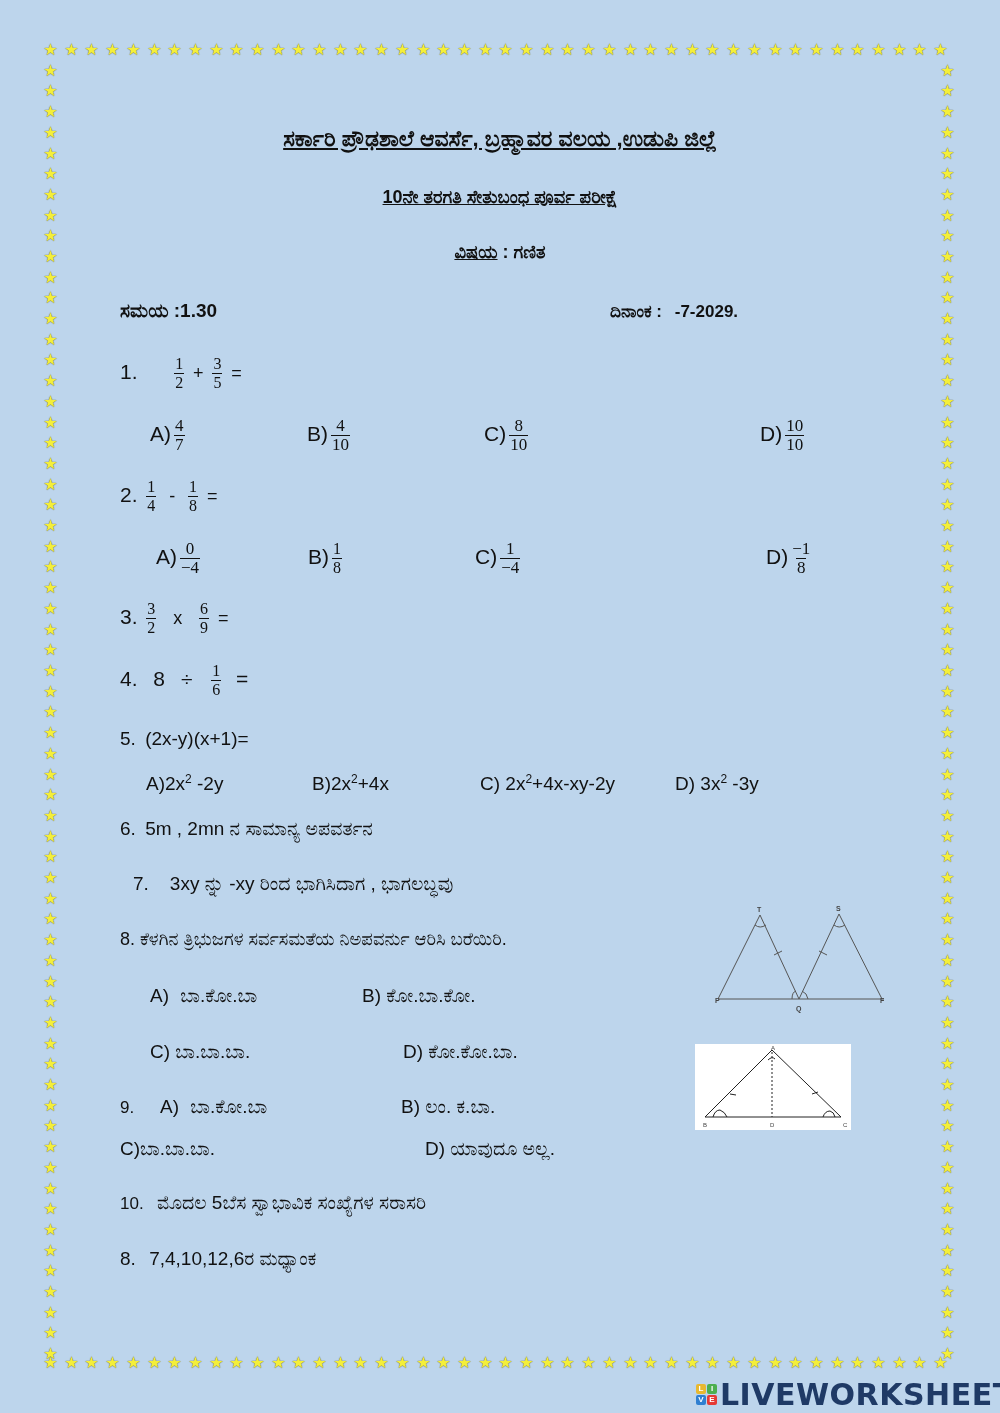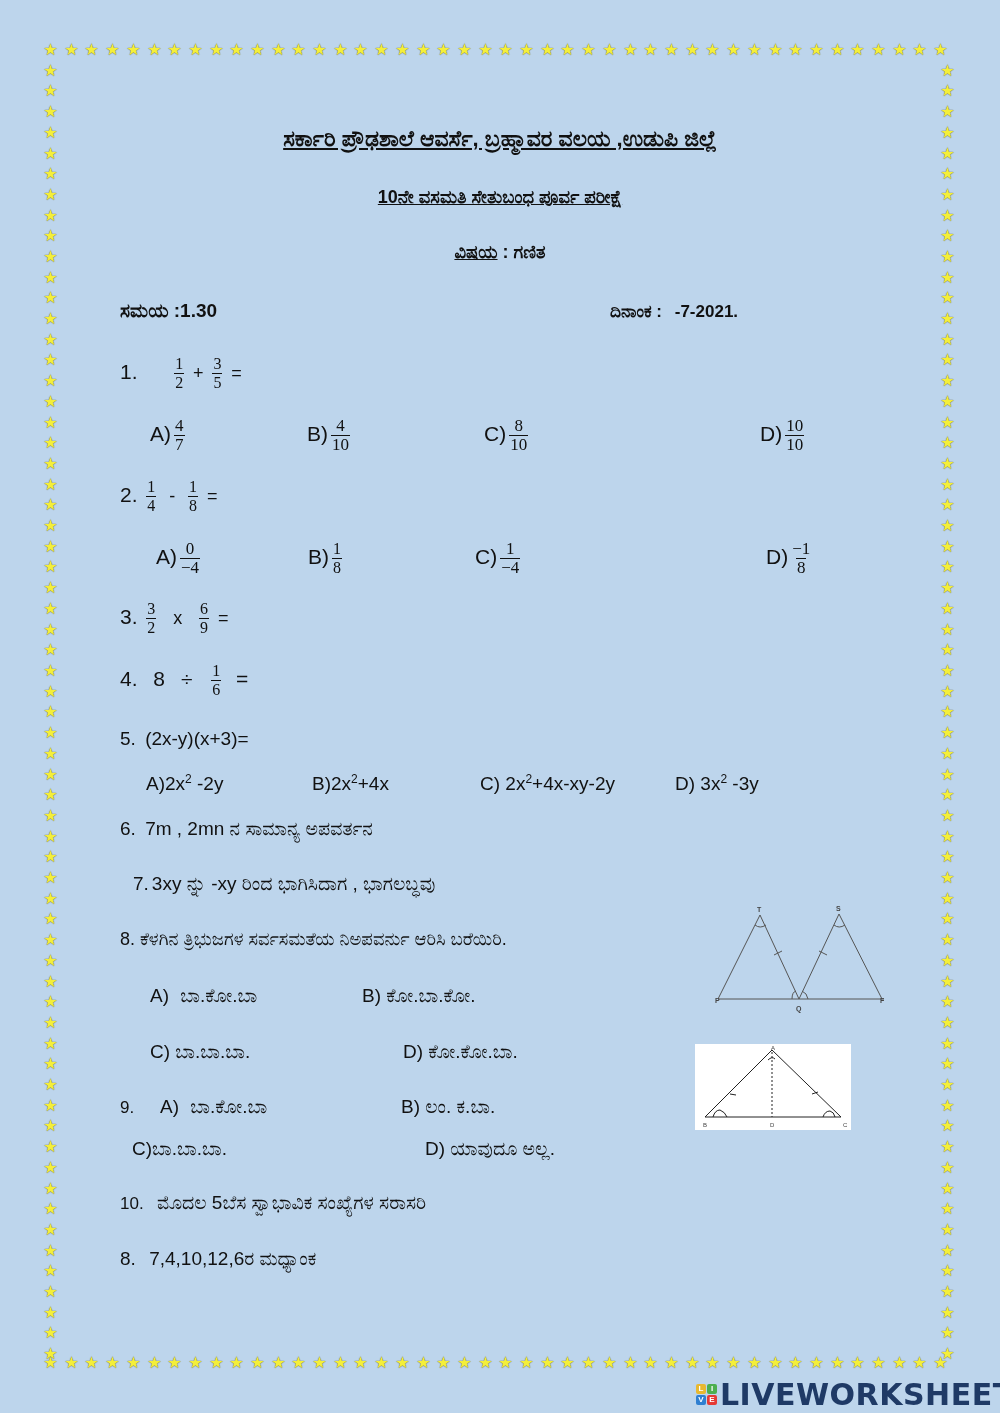--- a/index.html
+++ b/index.html
@@ -250,28 +250,28 @@
     <span class="star" style="left: 940px; top: 1284px;">★</span>
     <span class="star" style="left: 43px; top: 1305px;">★</span>
     <span class="star" style="left: 940px; top: 1305px;">★</span>
     <span class="star" style="left: 43px; top: 1325px;">★</span>
     <span class="star" style="left: 940px; top: 1325px;">★</span>
     <span class="star" style="left: 43px; top: 1346px;">★</span>
     <span class="star" style="left: 940px; top: 1346px;">★</span>
   </div>
 
 <div class="abs title" style="top:126px;">ಸರ್ಕಾರಿ ಪ್ರೌಢಶಾಲೆ ಆವರ್ಸೆ, ಬ್ರಹ್ಮಾವರ ವಲಯ ,ಉಡುಪಿ ಜಿಲ್ಲೆ</div>
-<div class="abs sub" style="top:187px;">10ನೇ ವಸಮತಿ ಸೇತುಬಂಧ ಪೂರ್ವ ಪರೀಕ್ಷೆ</div>
+<div class="abs sub" style="top:187px;">10ನೇ ತರಗತಿ ಸೇತುಬಂಧ ಪೂರ್ವ ಪರೀಕ್ಷೆ</div>
 <div class="abs sub" style="top:242px; text-decoration:none;">
   <span style="text-decoration:underline;">ವಿಷಯ</span><span> : </span><span>ಗಣಿತ</span>
 </div>
 <div class="abs meta" style="left:120px; top:300px;">ಸಮಯ :1.30</div>
 <div class="abs meta" style="left:610px; top:302px; font-size:17px;">
   <span>ದಿನಾಂಕ :</span>
-  <span style="margin-left:8px;">-7-2021.</span>
+  <span style="margin-left:8px;">-7-2029.</span>
 </div>
 
 <div class="abs q" style="left:120px; top:355px;">
   <span>1.</span>
   <span style="display:inline-block;width:22px;"></span>
   <span class="frac small">
       <span class="num">1</span>
       <span class="den">2</span>
     </span>
   <span style="font-size:18px;">+</span>
@@ -348,34 +348,34 @@
   <span style="margin:0 10px;">÷</span>
   <span class="frac small">
       <span class="num">1</span>
       <span class="den">6</span>
     </span>
   <span style="margin-left:6px;">=</span>
 </div>
 
 <div class="abs qs" style="left:120px; top:728px;">
   <span>5.</span>
-  <span style="margin-left:4px;">(2x-y)(x+3)=</span>
+  <span style="margin-left:4px;">(2x-y)(x+1)=</span>
 </div>
 <div class="abs qs" style="left:146px; top:772px;"><span>A)</span><span>2x</span><sup>2</sup><span> -2y</span></div>
 <div class="abs qs" style="left:312px; top:772px;"><span>B)</span><span>2x</span><sup>2</sup><span>+4x</span></div>
 <div class="abs qs" style="left:480px; top:772px;"><span>C) </span><span>2x</span><sup>2</sup><span>+4x-xy-2y</span></div>
 <div class="abs qs" style="left:675px; top:772px;"><span>D) </span><span>3x</span><sup>2</sup><span> -3y</span></div>
 
 <div class="abs qs" style="left:120px; top:818px;">
   <span>6.</span>
-  <span style="margin-left:4px;">7m , 2mn ನ ಸಾಮಾನ್ಯ ಅಪವರ್ತನ</span>
+  <span style="margin-left:4px;">5m , 2mn ನ ಸಾಮಾನ್ಯ ಅಪವರ್ತನ</span>
 </div>
 
 <div class="abs qs" style="left:133px; top:873px;">
-  <span>7.</span><span style="margin-left:3px;">3xy ನ್ನು -xy ರಿಂದ ಭಾಗಿಸಿದಾಗ , ಭಾಗಲಬ್ಧವು</span>
+  <span>7.</span><span style="margin-left:21px;">3xy ನ್ನು -xy ರಿಂದ ಭಾಗಿಸಿದಾಗ , ಭಾಗಲಬ್ಧವು</span>
 </div>
 
 <div class="abs qs" style="left:120px; top:929px; font-size:18px;">
   <span>8.</span>
   <span>ಕೆಳಗಿನ ತ್ರಿಭುಜಗಳ ಸರ್ವಸಮತೆಯ ನಿಅಪವರ್ನು ಆರಿಸಿ ಬರೆಯಿರಿ.</span>
 </div>
 <div class="abs qs" style="left:150px; top:985px;"><span>A)</span> <span style="margin-left:6px;">ಬಾ.ಕೋ.ಬಾ</span></div>
 <div class="abs qs" style="left:362px; top:985px;"><span>B)</span> <span>ಕೋ.ಬಾ.ಕೋ.</span></div>
 <div class="abs qs" style="left:150px; top:1041px;"><span>C)</span> <span>ಬಾ.ಬಾ.ಬಾ.</span></div>
 <div class="abs qs" style="left:403px; top:1041px;"><span>D)</span> <span>ಕೋ.ಕೋ.ಬಾ.</span></div>
@@ -422,21 +422,21 @@
     <text x="75" y="83">D</text>
     <text x="148" y="83">C</text>
   </g>
 </svg>
 
 <div class="abs qs" style="left:120px; top:1096px;">
   <span style="font-size:17px;">9.</span>
 </div>
 <div class="abs qs" style="left:160px; top:1096px;"><span>A)</span> <span style="margin-left:6px;">ಬಾ.ಕೋ.ಬಾ</span></div>
 <div class="abs qs" style="left:401px; top:1096px;"><span>B)</span> <span>ಲಂ. ಕ.ಬಾ.</span></div>
-<div class="abs qs" style="left:132px; top:1138px;"><span>C)</span><span>ಬಾ.ಬಾ.ಬಾ.</span></div>
+<div class="abs qs" style="left:120px; top:1138px;"><span>C)</span><span>ಬಾ.ಬಾ.ಬಾ.</span></div>
 <div class="abs qs" style="left:425px; top:1138px;"><span>D)</span> <span>ಯಾವುದೂ ಅಲ್ಲ.</span></div>
 
 <div class="abs qs" style="left:120px; top:1192px;">
   <span style="font-size:17px;margin-top:12px;">10.</span>
   <span style="margin-left:8px;">ಮೊದಲ 5ಬೆಸ ಸ್ವಾಭಾವಿಕ ಸಂಖ್ಯೆಗಳ ಸರಾಸರಿ</span>
 </div>
 
 <div class="abs qs" style="left:120px; top:1248px;">
   <span>8.</span>
   <span style="margin-left:8px;">7,4,10,12,6ರ ಮಧ್ಯಾಂಕ</span>

